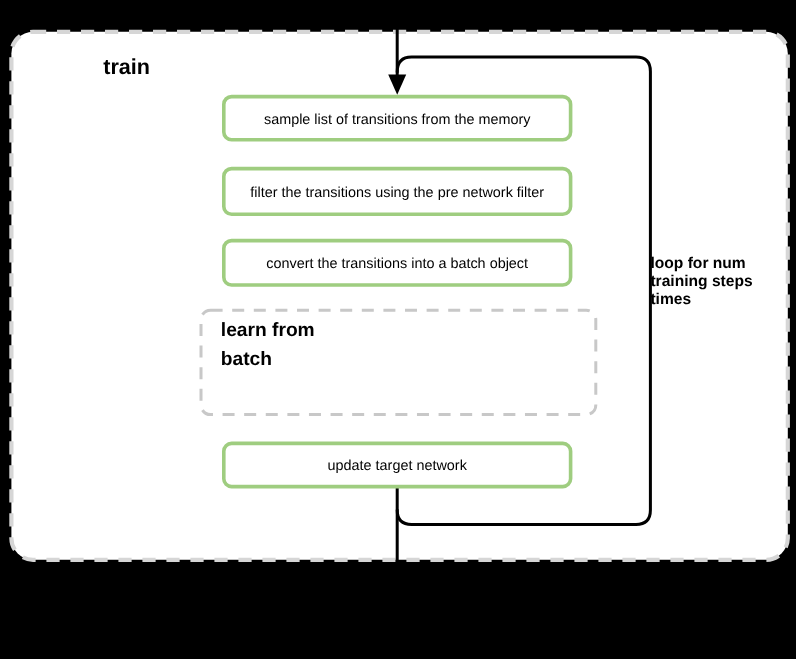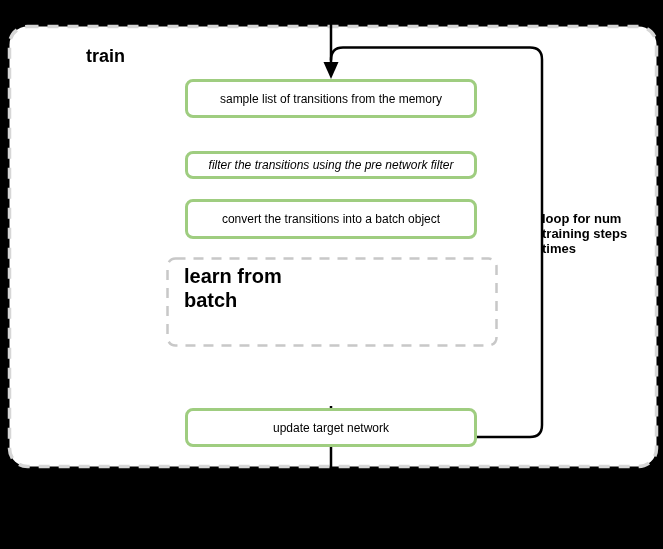--- a/index.html
+++ b/index.html
@@ -65,27 +65,27 @@
     border:3px solid var(--step-green,#9fcd80);
     border-radius:8px;
     display:flex;
     align-items:center;
     justify-content:center;
     font-size:12px;
     color:var(--text,#000);
     text-align:center;
   }
   .step-1{top:79px;}
-  .step-2{top:151px; height:28px;font-style:italic;}
+  .step-2{top:139px; height:41px;}
   .step-3{top:199px; height:40px;}
-  .step-4{top:368px;margin-top:40px;}
+  .step-4{top:368px;}
   .learn-label{
     position:absolute;
     left:184px; top:264px;
-    font-size:20px;
+    font-size:16px;
     font-weight:bold;
     line-height:24px;
     color:var(--text,#000);
     white-space:pre-line;
   }
   .loop-label{
     position:absolute;
     left:542px; top:211px;
     width:110px;
     font-size:13px;

